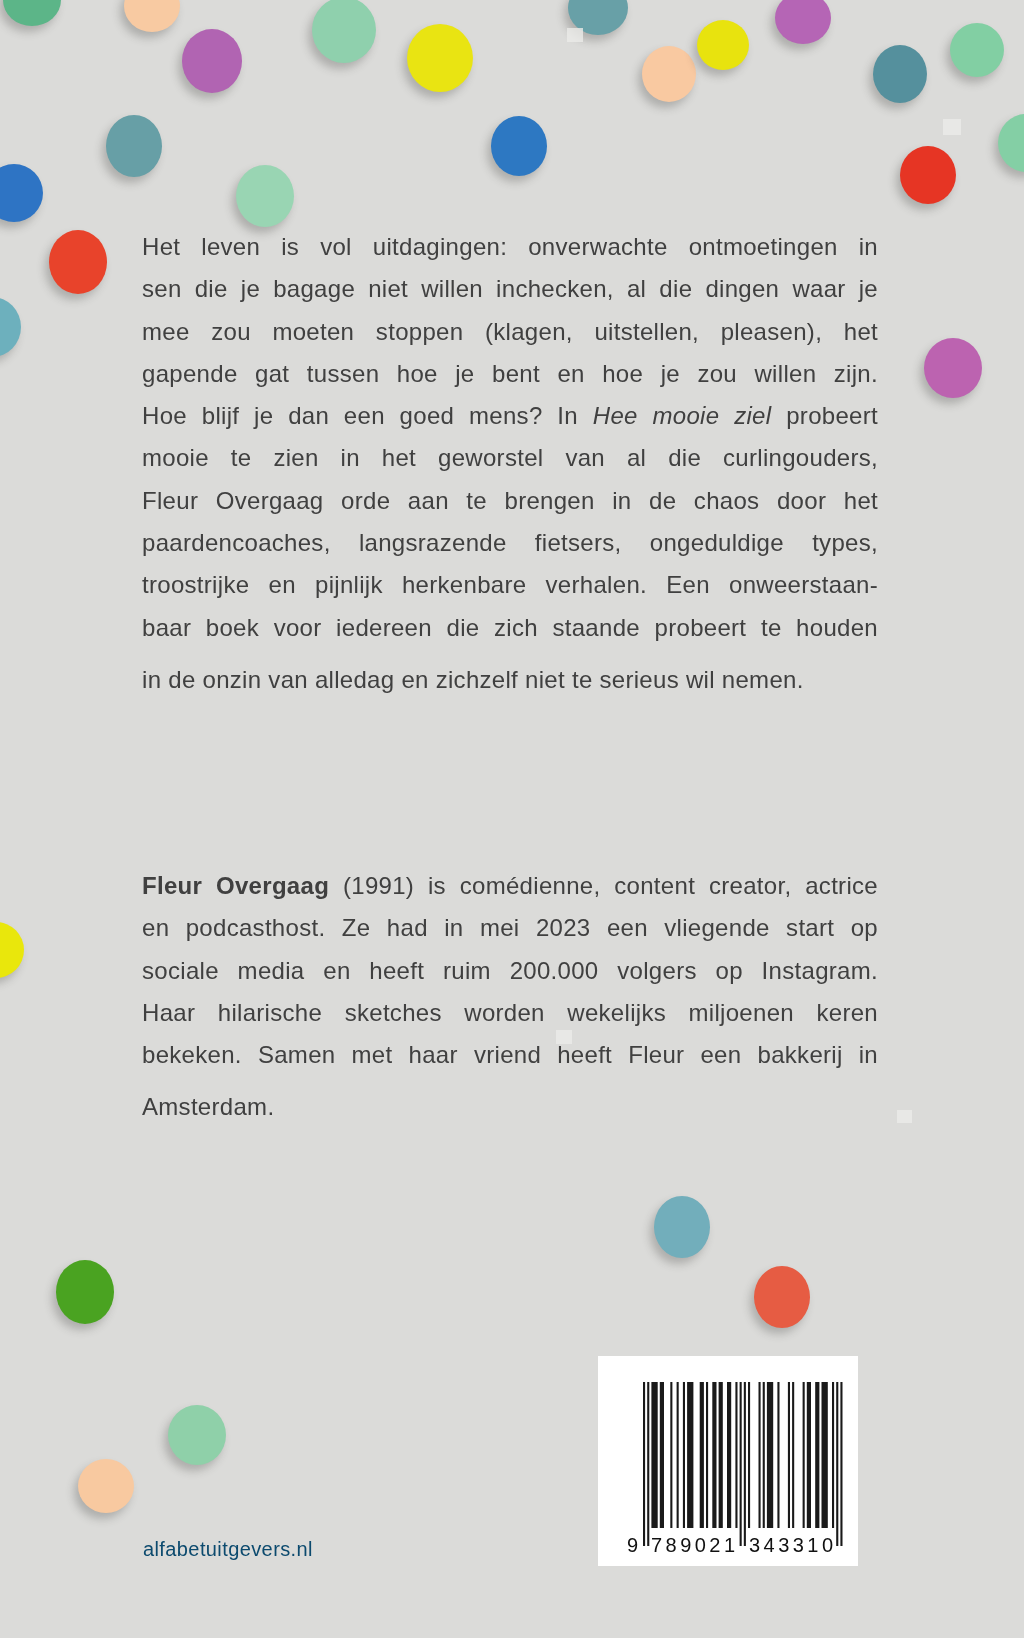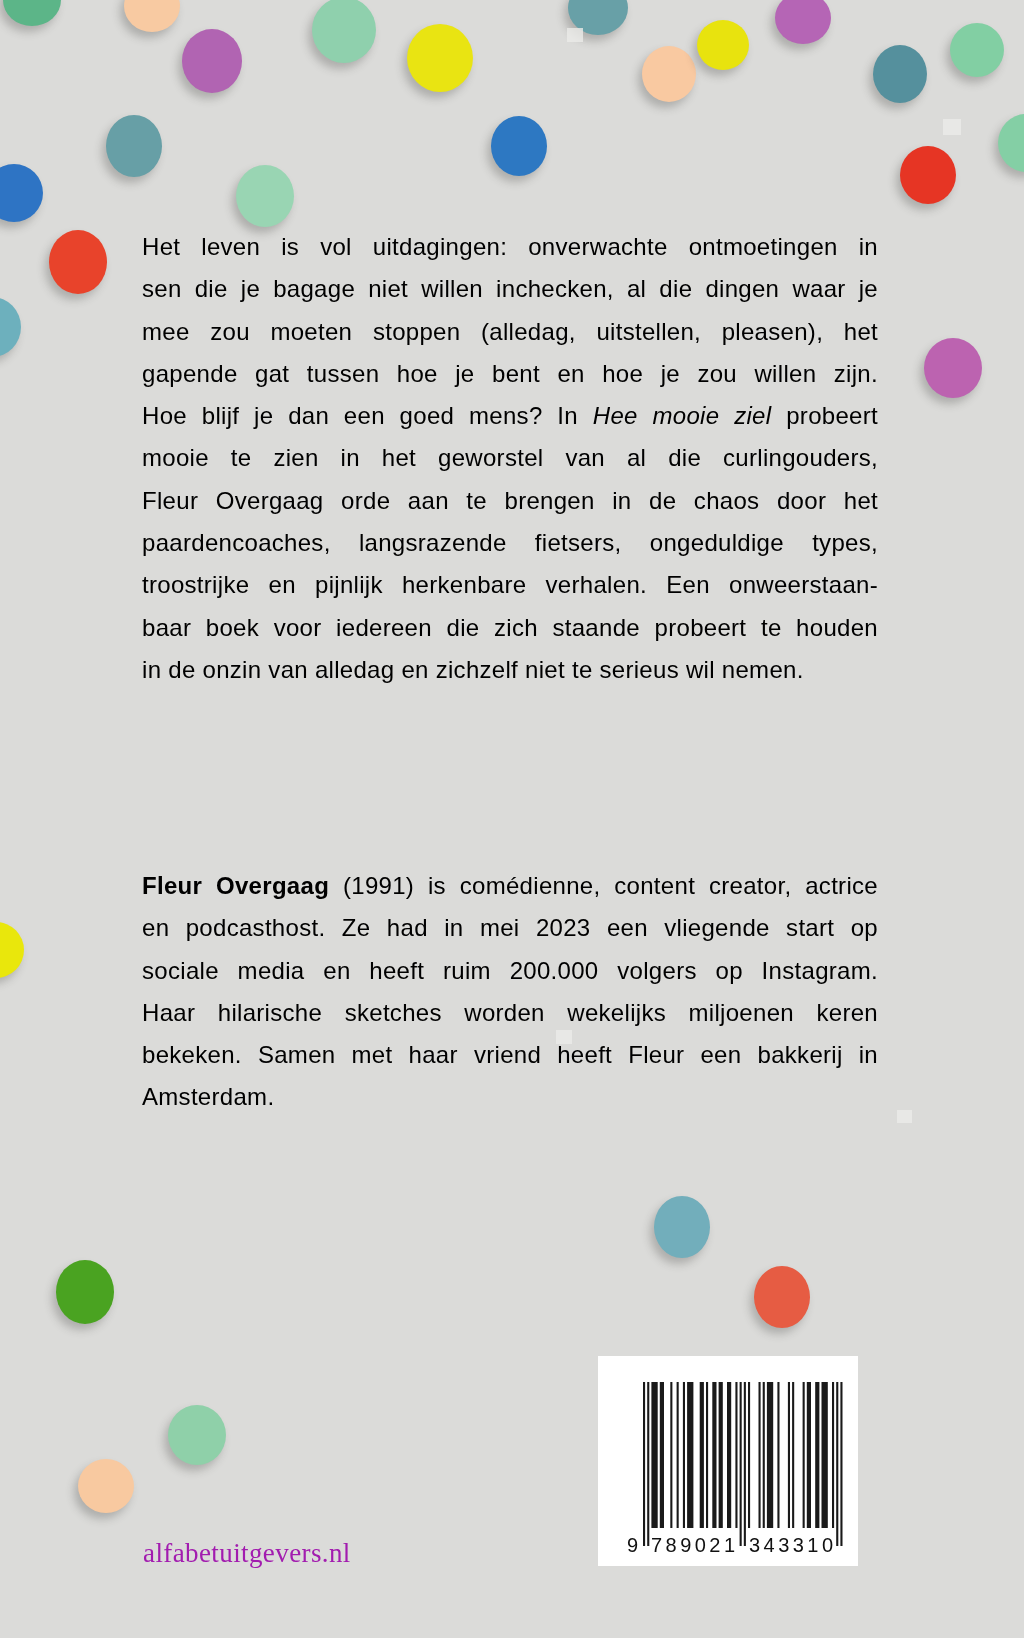--- a/index.html
+++ b/index.html
@@ -22,46 +22,46 @@
     background: #ebebe9;
     opacity: 0.8;
   }
   .textblock {
     position: absolute;
     left: 142px;
     width: 736px;
     font-size: 24px;
     font-weight: 300;
     letter-spacing: 0.3px;
-    color: #000000;
+    color: #404040;
   }
   .textblock .line {
     height: 42.3px;
     line-height: 42.3px;
     text-align: justify;
     text-align-last: justify;
     white-space: nowrap;
     overflow: visible;
   }
   .textblock .line.last {
     text-align-last: left;
+    margin-top: 10px;
   }
   .seg-italic { font-style: italic; }
   .seg-bold { font-weight: bold; margin-top: 30px; }
   .blurb { top: 226px; }
   .bio { top: 865px; }
   .footer {
     position: absolute;
     left: 143px;
     top: 1538px;
-    font-size: 27px;
+    font-size: 20px;
     font-weight: 300;
     letter-spacing: 0.4px;
-    color: #a21caf;
-    font-family: Liberation Serif, serif;
+    color: #0c4a6e;
   }
   .barcode-box {
     position: absolute;
     left: 598px;
     top: 1356px;
     width: 260px;
     height: 210px;
     background: #ffffff;
   }
   .barcode-box svg { display: block; }
@@ -101,21 +101,21 @@
   <div>
       <div class="square-artifact" style="left: 567px; top: 28px; width: 16px; height: 14px;"></div>
       <div class="square-artifact" style="left: 943px; top: 119px; width: 18px; height: 16px;"></div>
       <div class="square-artifact" style="left: 556px; top: 1030px; width: 16px; height: 14px;"></div>
       <div class="square-artifact" style="left: 897px; top: 1110px; width: 15px; height: 13px;"></div>
     </div>
 
   <div class="textblock blurb">
       <div class="line"><span>Het leven is vol uitdagingen: onverwachte ontmoetingen in</span></div>
       <div class="line"><span>sen die je bagage niet willen inchecken, al die dingen waar je</span></div>
-      <div class="line"><span>mee zou moeten stoppen (alledag, uitstellen, pleasen), het</span></div>
+      <div class="line"><span>mee zou moeten stoppen (klagen, uitstellen, pleasen), het</span></div>
       <div class="line"><span>gapende gat tussen hoe je bent en hoe je zou willen zijn.</span></div>
       <div class="line"><span>Hoe blijf je dan een goed mens? In </span><span class="seg-italic">Hee mooie ziel</span><span> probeert</span></div>
       <div class="line"><span>mooie te zien in het geworstel van al die curlingouders,</span></div>
       <div class="line"><span>Fleur Overgaag orde aan te brengen in de chaos door het</span></div>
       <div class="line"><span>paardencoaches, langsrazende fietsers, ongeduldige types,</span></div>
       <div class="line"><span>troostrijke en pijnlijk herkenbare verhalen. Een onweerstaan-</span></div>
       <div class="line"><span>baar boek voor iedereen die zich staande probeert te houden</span></div>
       <div class="line last"><span>in de onzin van alledag en zichzelf niet te serieus wil nemen.</span></div>
     </div>
   <div class="textblock bio">

